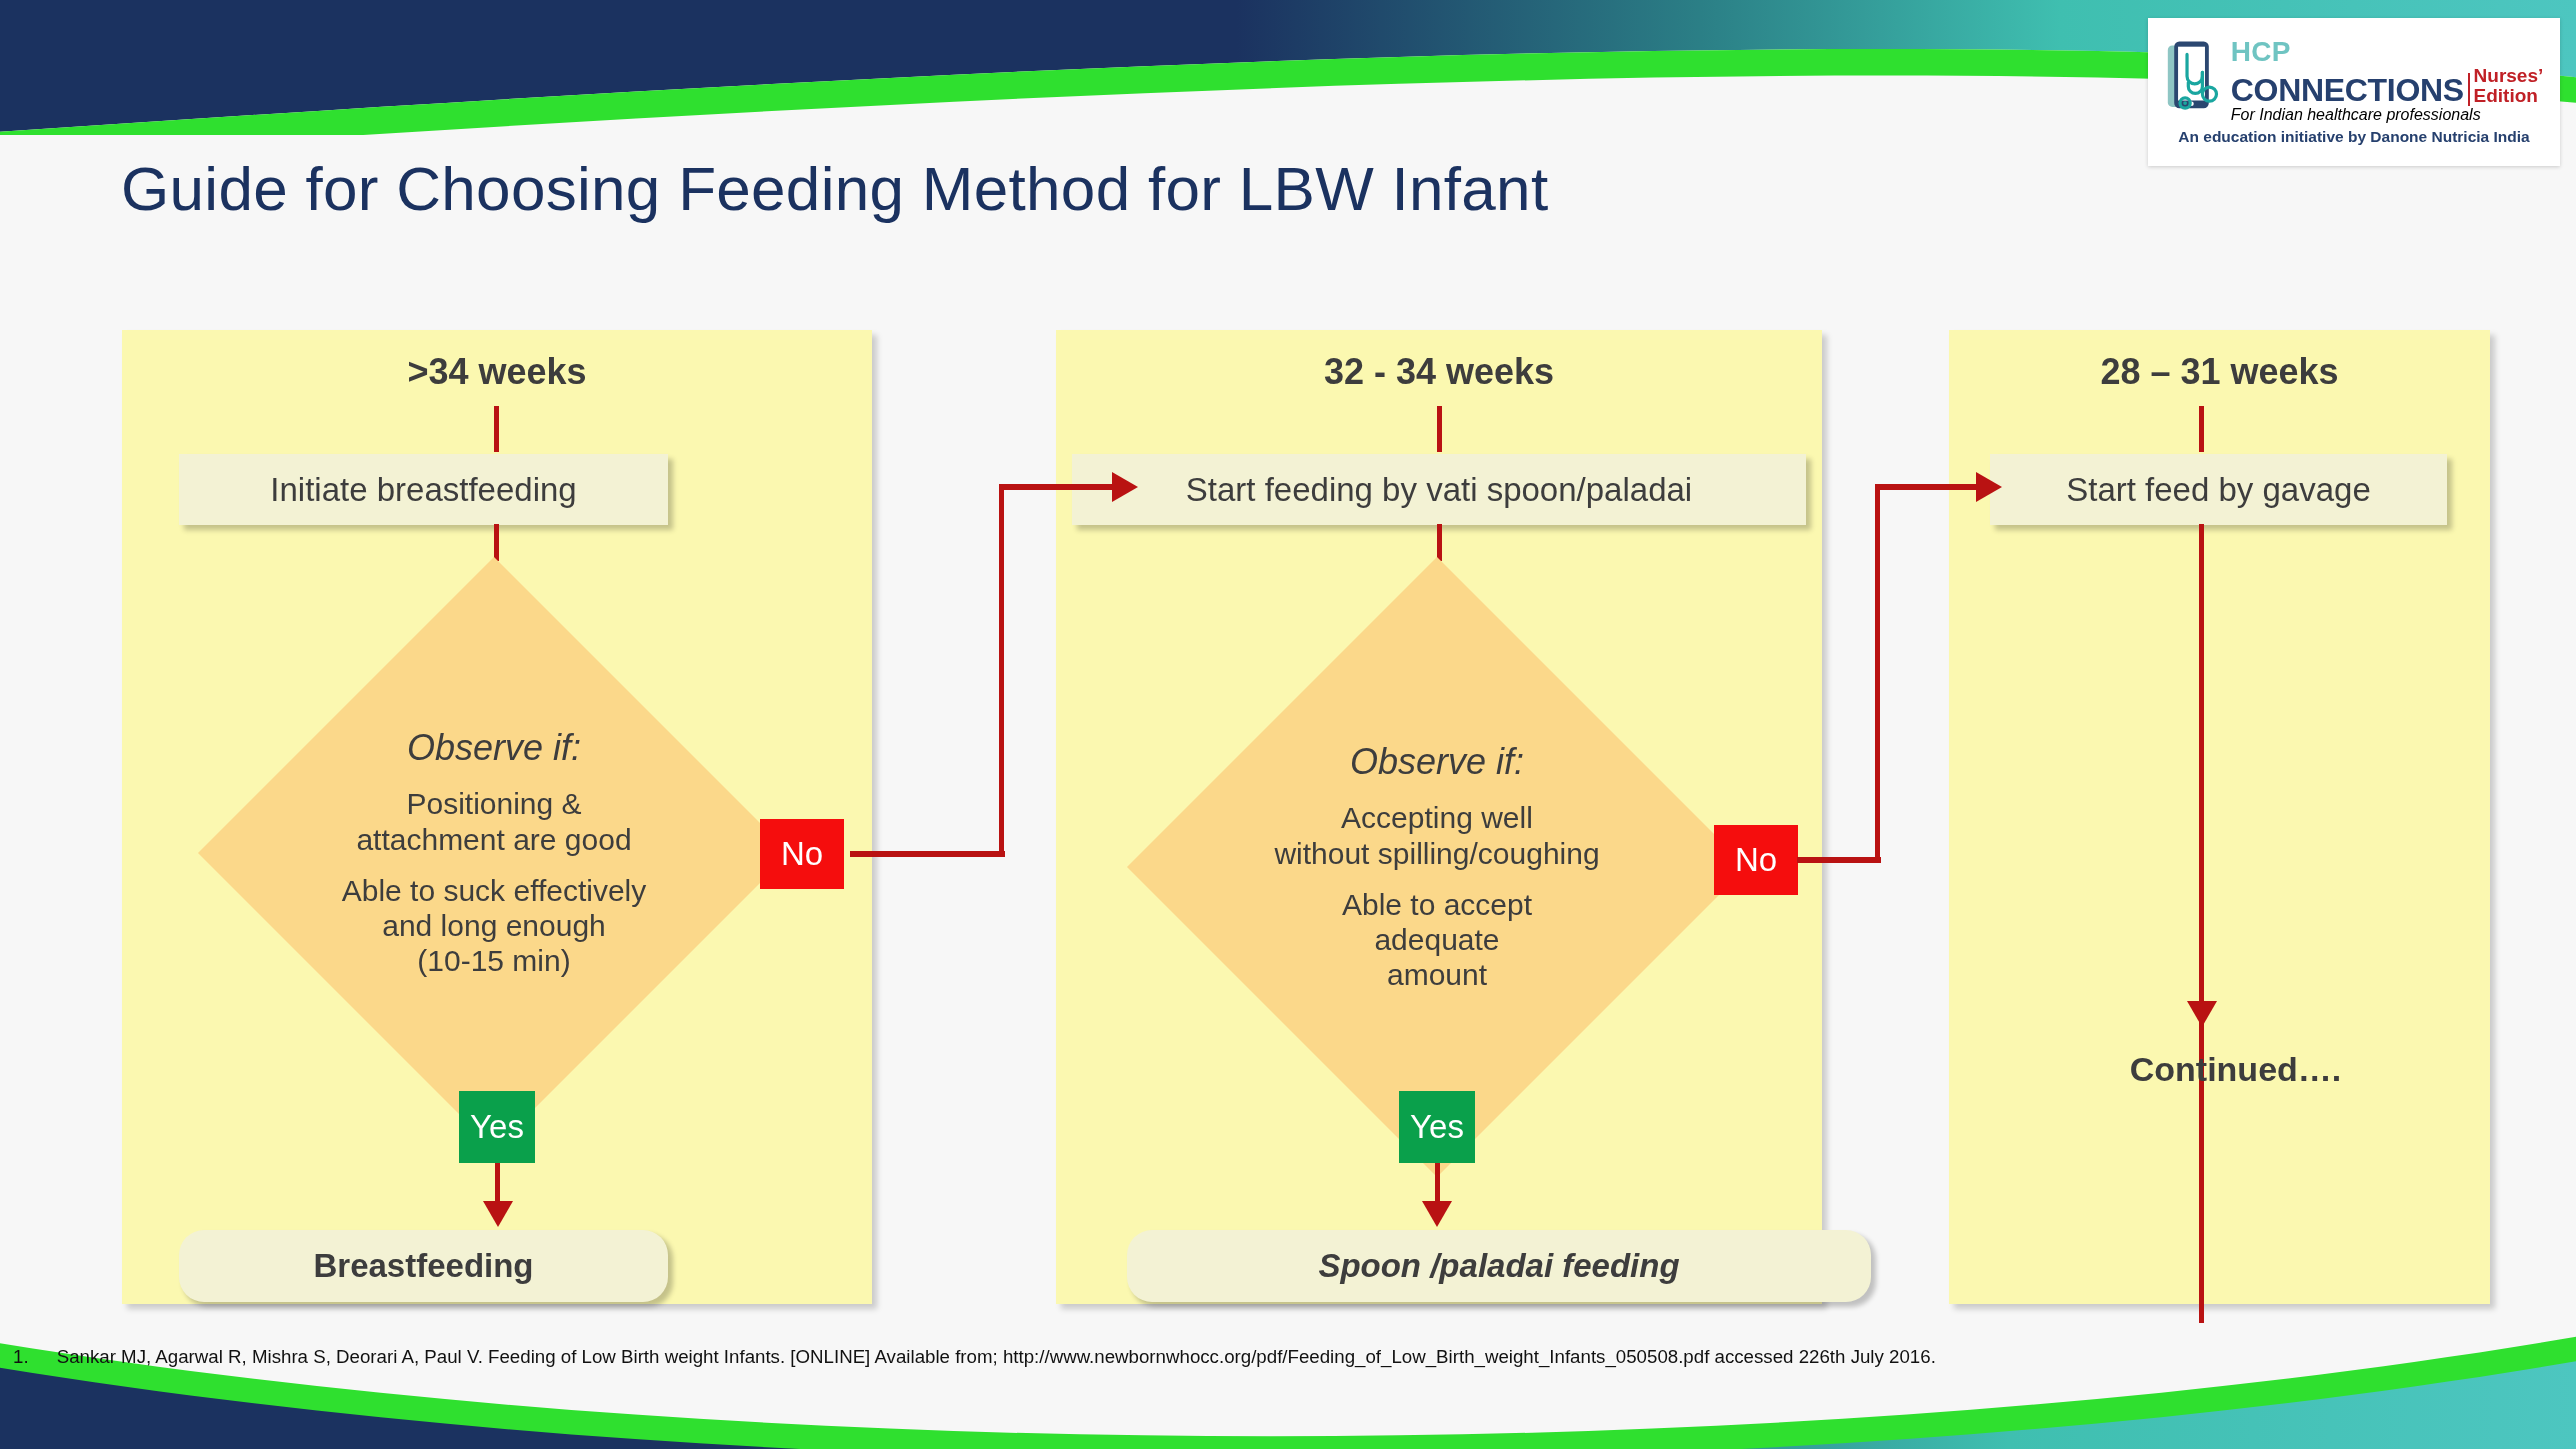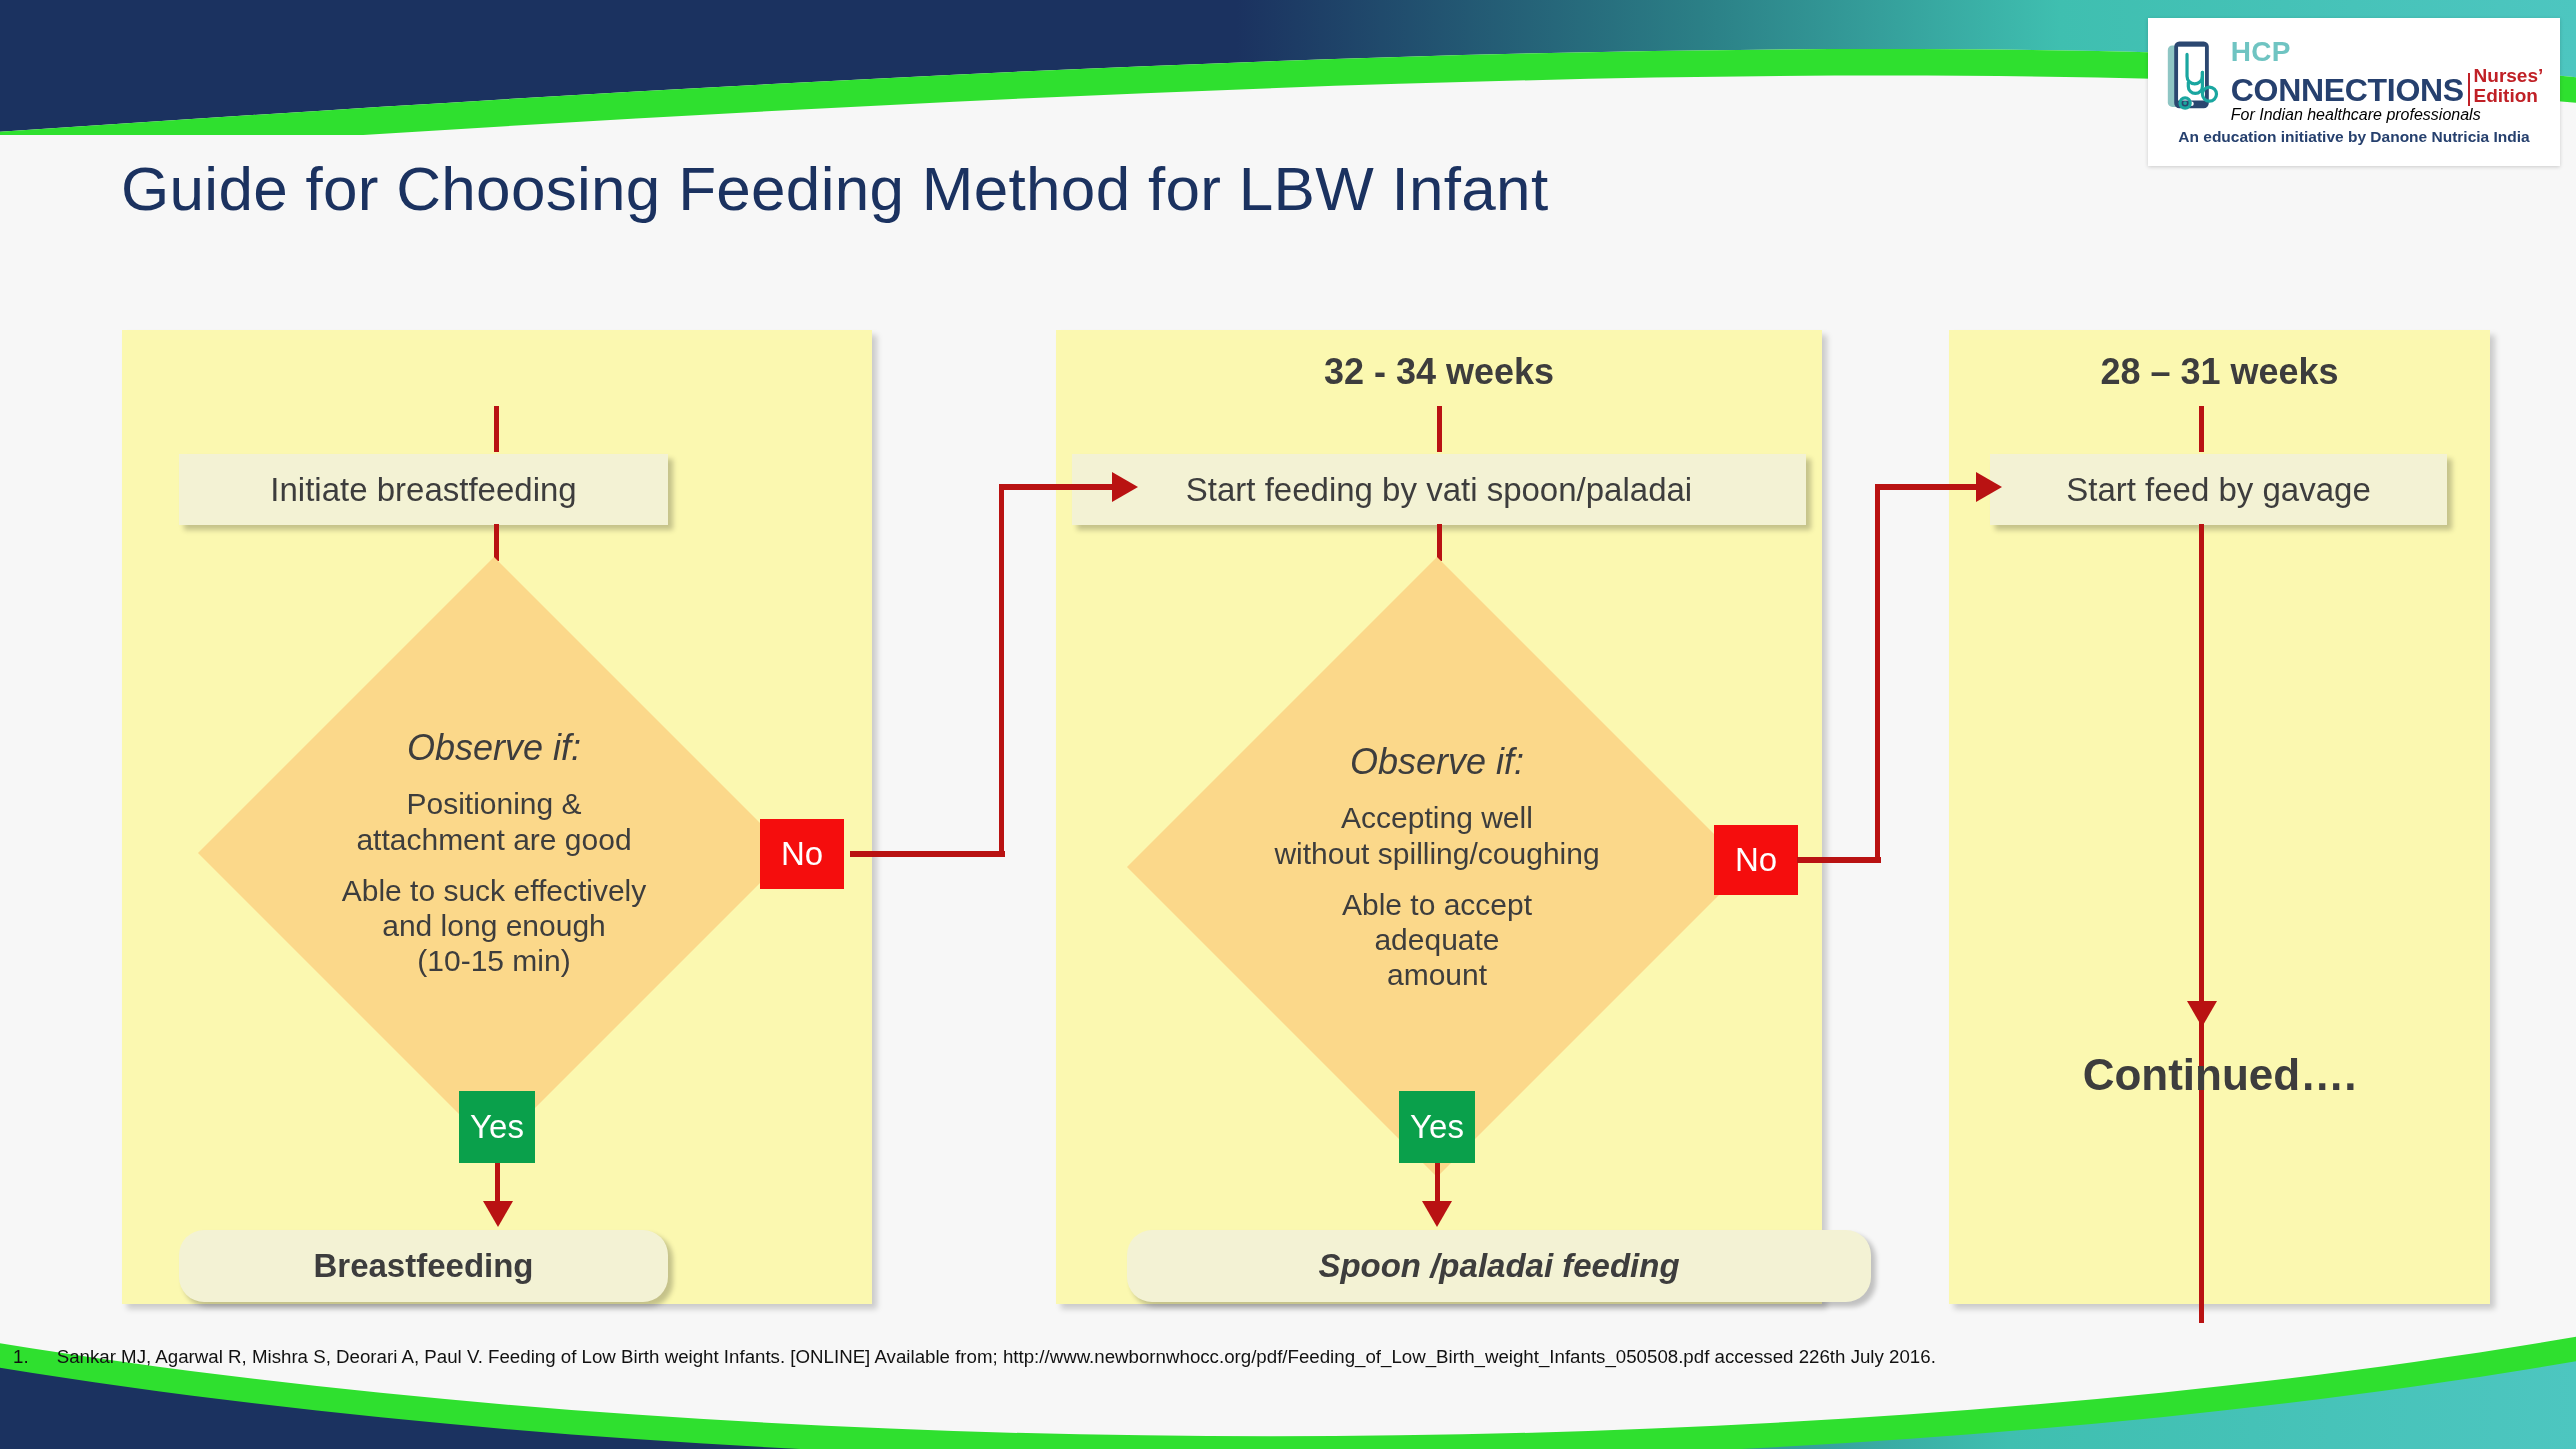--- a/index.html
+++ b/index.html
@@ -96,21 +96,21 @@
     border-top:26px solid #b91212;
   }
   .arrow-right{
     position:absolute;width:0;height:0;
     border-top:15px solid transparent;border-bottom:15px solid transparent;
     border-left:26px solid #b91212;
   }
 
   #continued-0{
     position:absolute;width:100%;text-align:center;
-    font-size:44px;font-weight:700;color:#3d3d3d;
+    font-size:34px;font-weight:700;color:#3d3d3d;padding-left:16px;
   }
 
   
   #footnote{
     position:absolute;left:13px;top:1346px;width:2550px;
     display:flex;gap:16.7px;font-size:18.7px;color:#111111;white-space:nowrap;
   }
   #footnote-num{width:27px;flex:none;}
 </style>
 </head>
@@ -175,20 +175,21 @@
         <div class="logo-tag">For Indian healthcare professionals</div>
       </div>
     </div>
     <div class="logo-sub">An education initiative by Danone Nutricia India</div>
   </div>
 </div>
 
 <div id="page-title">Guide for Choosing Feeding Method for LBW Infant</div>
 
 <div class="panel" id="panel-0">
+  <div class="panel-head">&gt;34 weeks</div>
 
   <div class="stub" style="left:372px;top:76px;height:46px;"></div>
 
   <div class="pbox" style="left:57px;top:124px;width:489px;height:71px;">Initiate breastfeeding</div>
 
   <div class="stub" style="left:372px;top:194px;height:37px;"></div>
 
   <div class="diamond" style="left:76px;top:227px;width:592px;height:592px;">
     <div class="shape"></div>
     <div class="dtext">

